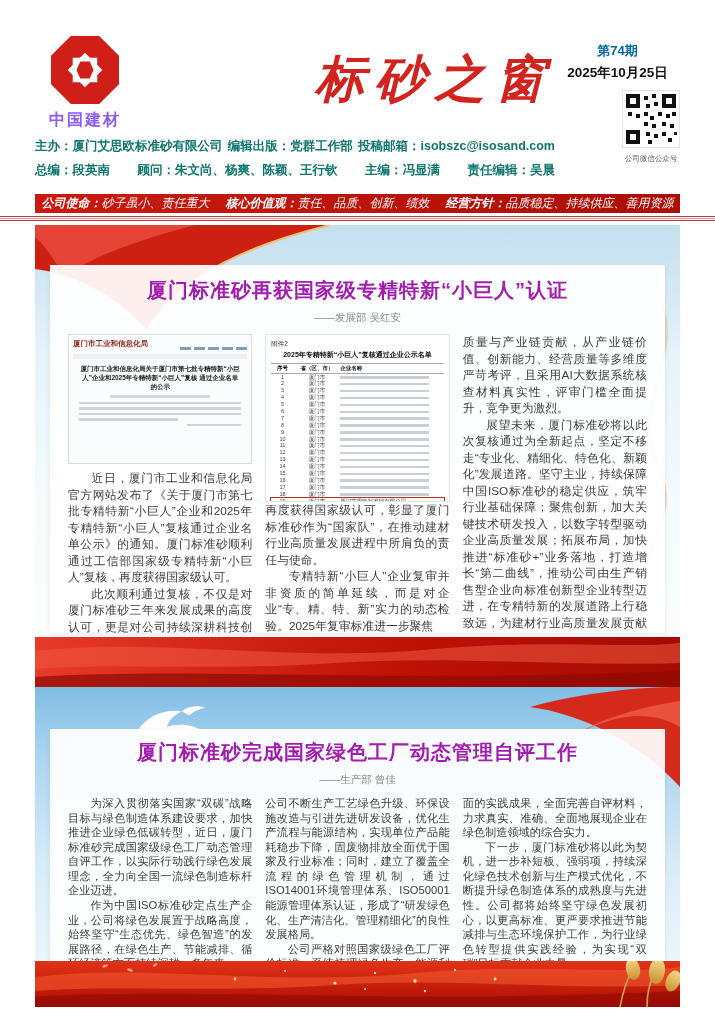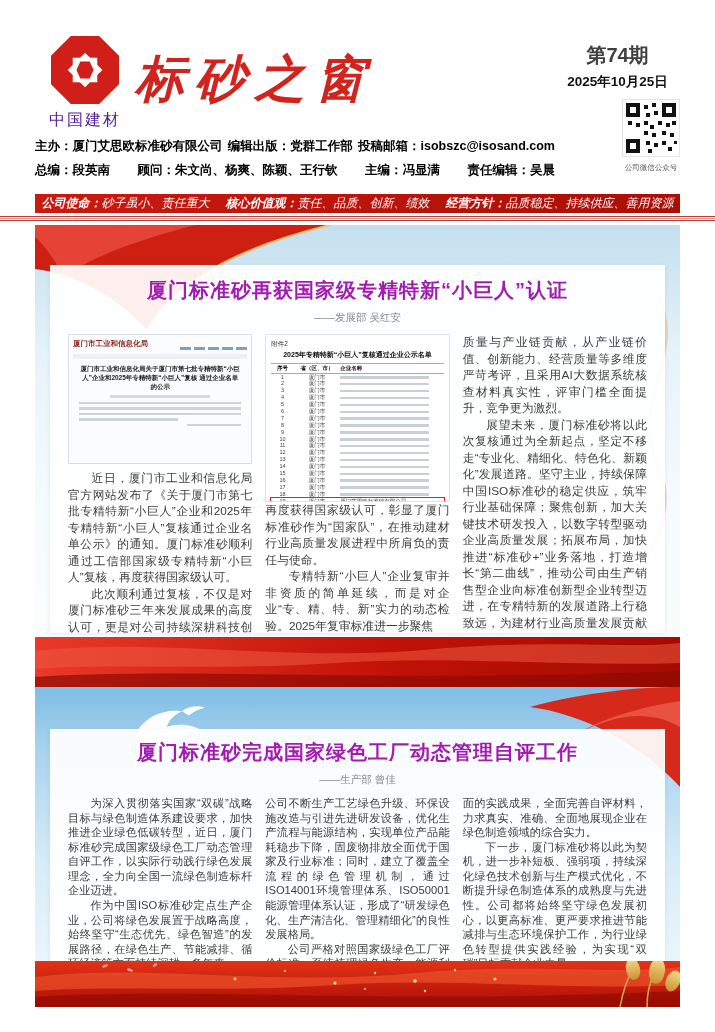--- a/index.html
+++ b/index.html
@@ -4,30 +4,30 @@
 <style>
   html,body{margin:0;padding:0;background:#fff;}
   .page{width:715px;height:1032px;position:relative;background:#fff;overflow:hidden;
         font-family:"Liberation Sans",sans-serif;color:#222;}
 
   
   .hdr{height:186px;box-sizing:border-box;padding:36px 35px 0;display:flex;}
   .hdr-left{width:520px;}
   .hdr-row{display:flex;align-items:flex-start;}
   .logo-block{width:100px;text-align:center;}
-  .logo-brand{font-size:16px;font-weight:400;color:#4c1d95;letter-spacing:2px;margin-top:2px;}
-  .paper-title{flex:1;text-align:left;font-family:"DejaVu Serif",serif;font-style:italic;
+  .logo-brand{font-size:16px;font-weight:700;color:#8b5cf6;letter-spacing:2px;margin-top:2px;}
+  .paper-title{flex:1;text-align:right;font-family:"DejaVu Serif",serif;font-style:italic;
                font-weight:bold;font-size:50px;color:#d2241e;letter-spacing:10px;line-height:86px;}
   .hdr-right{width:125px;text-align:center;}
-  .issue{font-size:20px;font-weight:700;color:#404040;margin-top:6px;}
+  .issue{font-size:13px;font-weight:700;color:#0369a1;margin-top:6px;}
   .pubdate{font-size:13.5px;font-weight:700;color:#111;margin-top:4px;}
   .qr-wrap{margin:8px 0 0 auto;width:58px;padding-left:48px;}
   .qr-caption{font-size:7.5px;color:#555;margin-top:2px;white-space:nowrap;}
   .masthead{margin-top:6px;}
-  .m-row{display:flex;justify-content:space-between;font-size:12.5px;font-weight:700;color:#000000;margin-top:7px;white-space:nowrap;}
+  .m-row{display:flex;justify-content:space-between;font-size:12.5px;font-weight:700;color:#0f766e;margin-top:7px;white-space:nowrap;}
 
   
   .banner{margin:8px 35px 0;height:19px;background:linear-gradient(90deg,#cb1a10,#ab0e05);
           display:flex;align-items:center;justify-content:center;gap:16px;color:#fff;
           font-family:"DejaVu Serif",serif;font-style:italic;font-size:12px;white-space:nowrap;}
   .banner b{font-weight:800;margin-top:25px;}
   .sep{height:5px;margin-top:3px;background:linear-gradient(to bottom,#b73c35 0 1px,#fff 1px 2px,#e0928c 2px 3px,#fff 3px 4px,#b73c35 4px 5px);}
 
   
   .sect{margin:0 35px;position:relative;overflow:hidden;}

